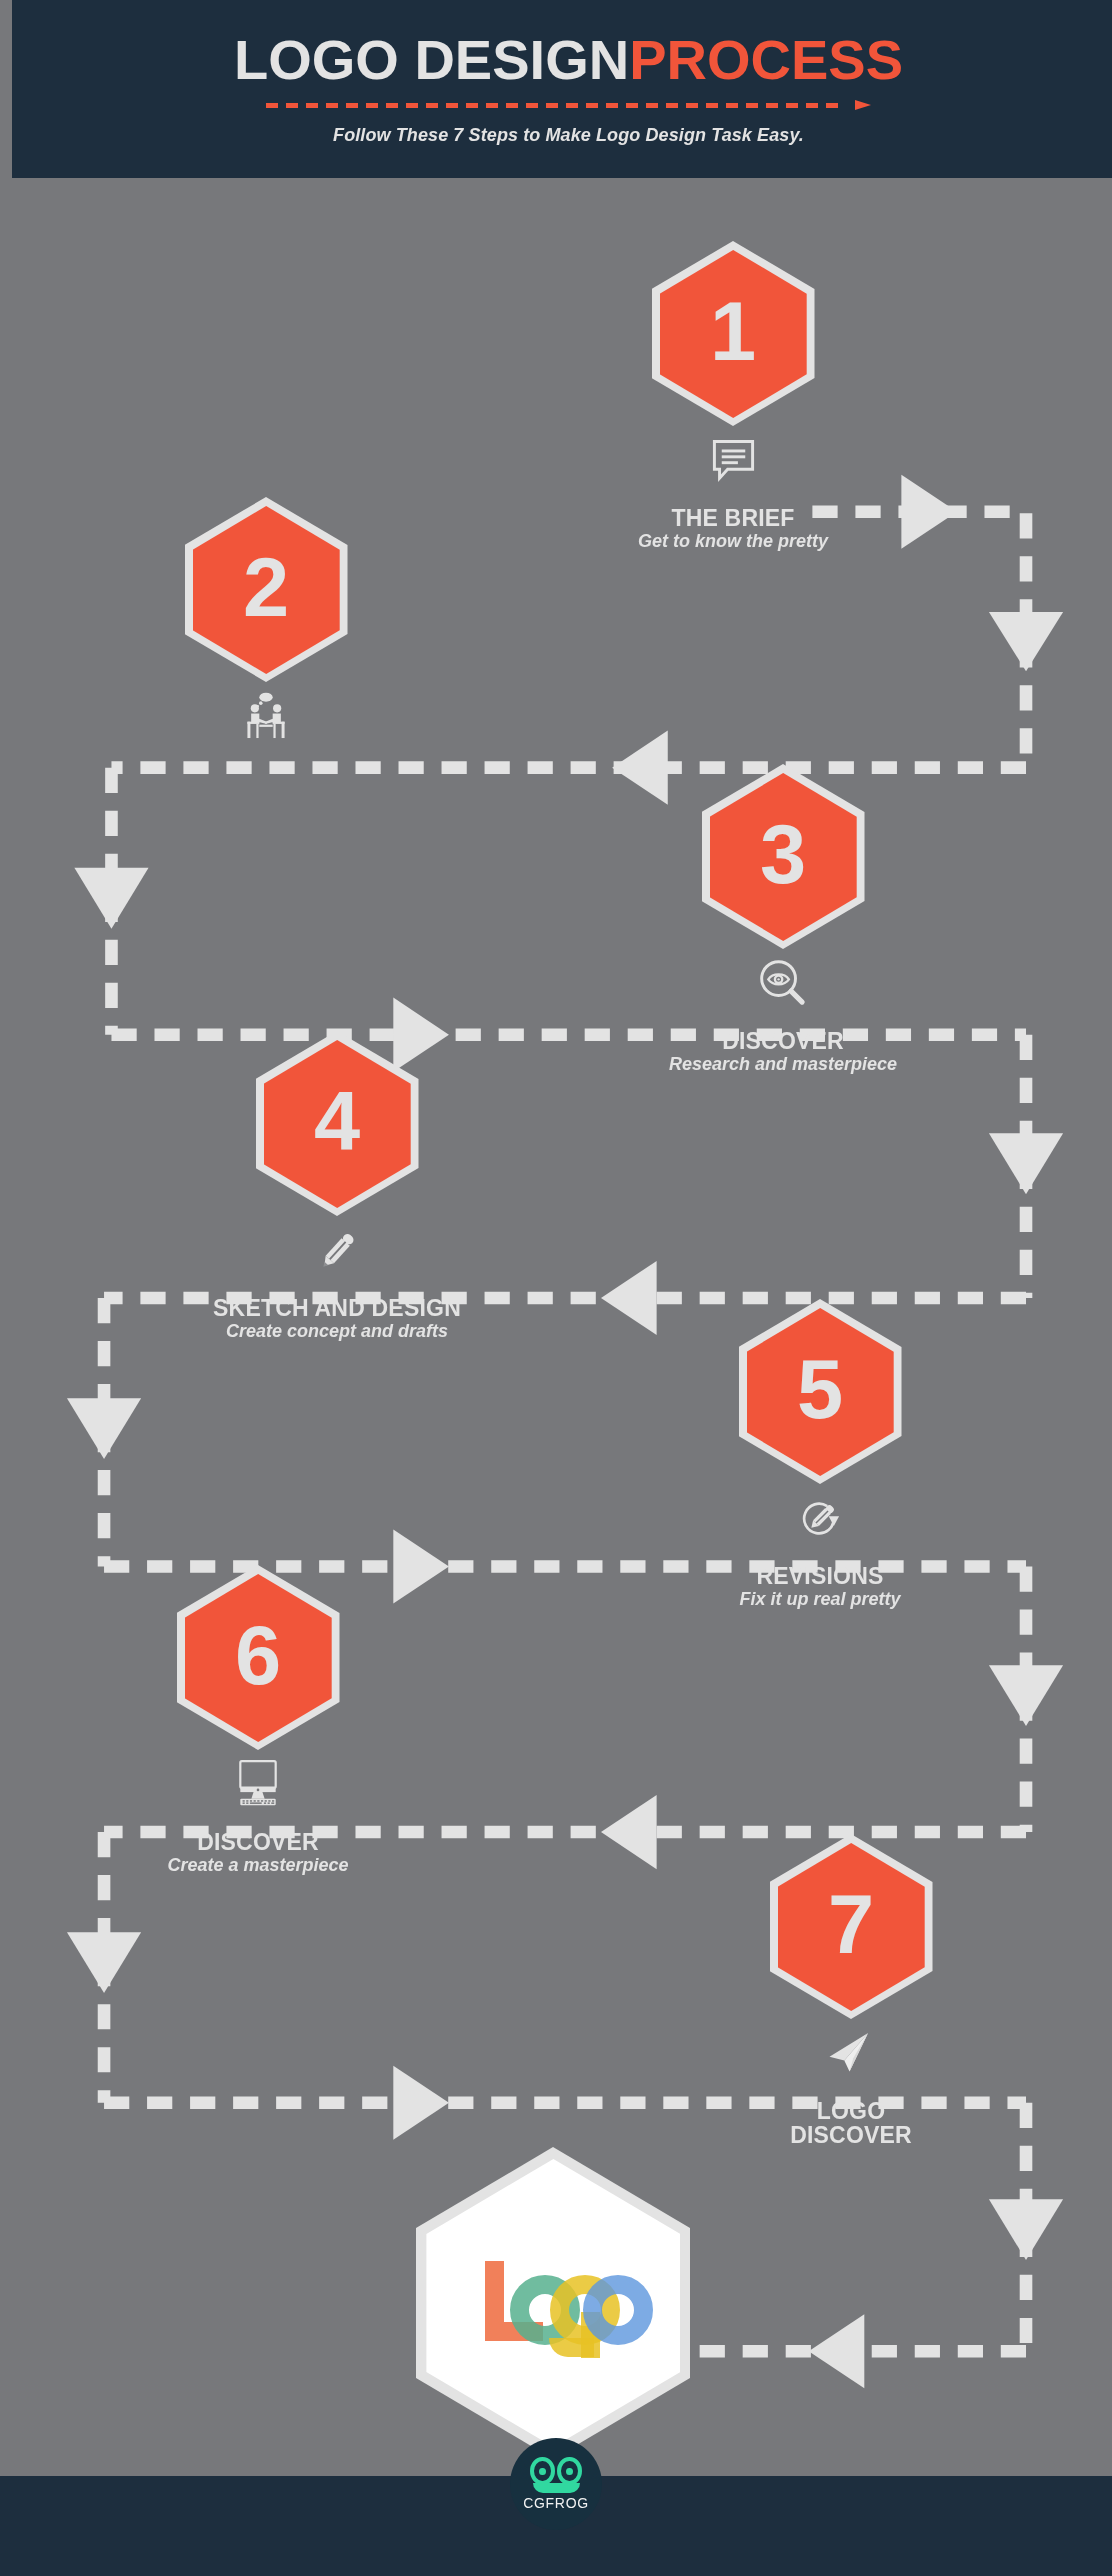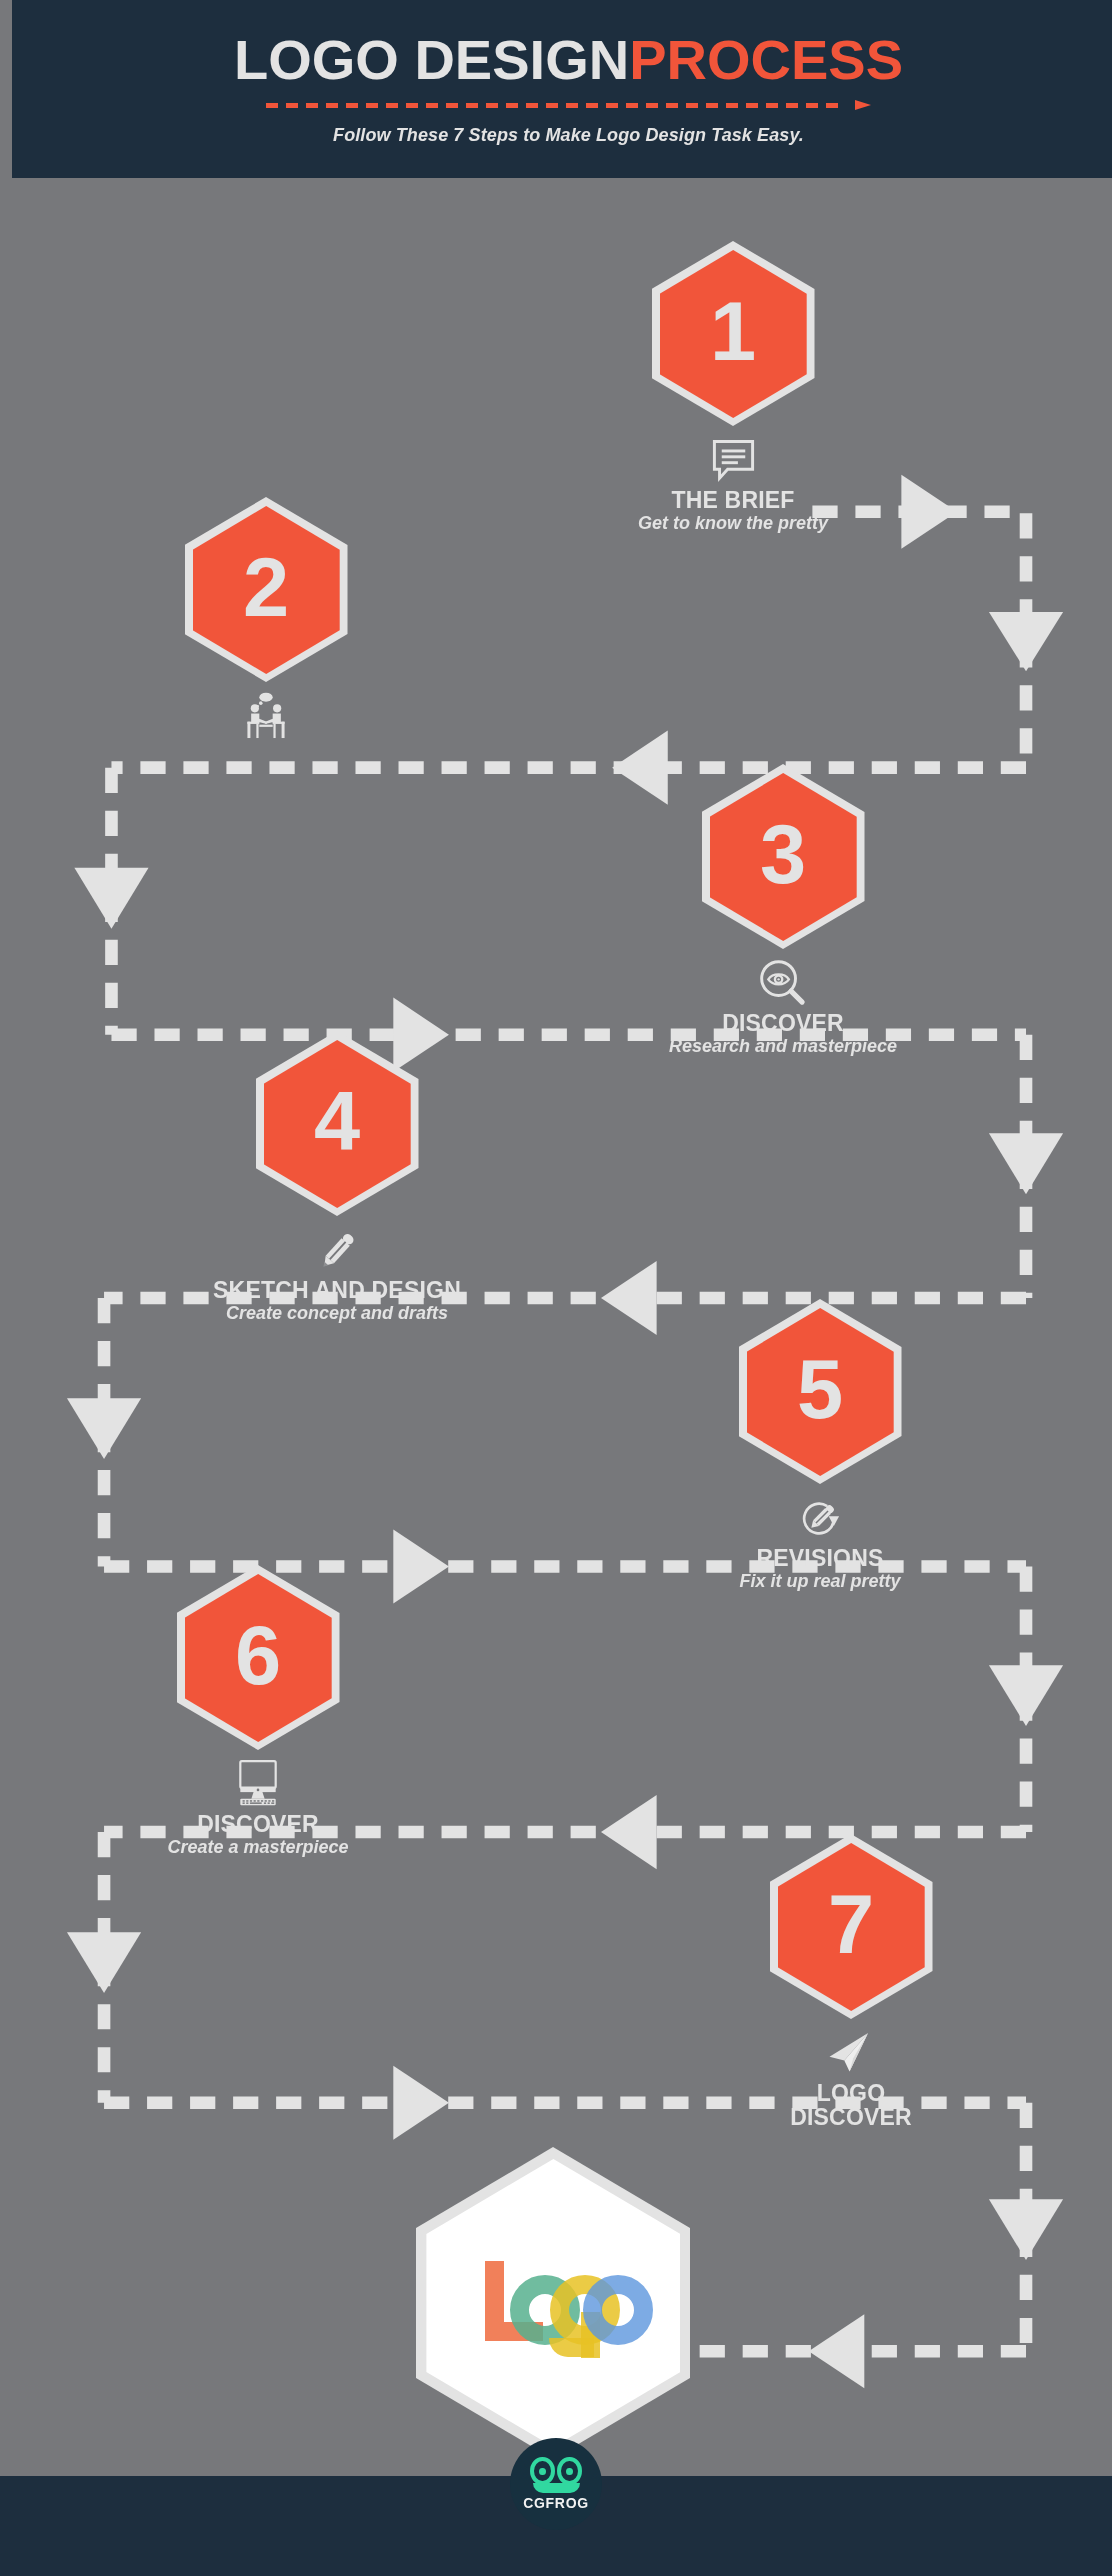--- a/index.html
+++ b/index.html
@@ -66,21 +66,21 @@
     margin-top:-4.5px;
   }
   .hex-white .hex-inner{background:#ffffff;}
 
   .step-icon{
     height:56px;margin-top:6px;
     display:flex;align-items:center;justify-content:center;
   }
   .step-title{
     color:#e3e3e3;font-size:23px;font-weight:bold;line-height:1.05;
-    letter-spacing:0.2px;margin-top:0;white-space:pre-line;
+    letter-spacing:0.2px;margin-top:18px;white-space:pre-line;
   }
   .step-sub{
     color:#e3e3e3;font-size:18px;font-style:italic;font-weight:bold;
     line-height:1.1;margin-top:2.2px;
   }
 
   
   .logomark{
     position:relative;width:178px;height:111px;margin:0 auto;
   }
@@ -106,21 +106,21 @@
   .eye{
     width:24.5px;height:28px;border:4.5px solid #31d8a0;border-radius:50%;
     box-sizing:border-box;display:flex;align-items:center;justify-content:center;
   }
   .pupil{width:6.7px;height:7.4px;border-radius:50%;background:#31d8a0;}
   .brand-mouth{
     width:47px;height:9.6px;background:#31d8a0;
     border-radius:0 0 22px 22px;margin-top:-3.7px;
   }
   .brand-name{
-    color:#f2f2f2;font-size:14px;font-weight:bold;letter-spacing:0.7px;margin-top:2.2px;
+    color:#f2f2f2;font-size:14px;font-weight:normal;letter-spacing:0.7px;margin-top:2.2px;
   }
 </style>
 </head>
 <body>
 
 <div class="header">
   <h1 class="title">
     <span class="t-light">LOGO DESIGN</span><span class="t-accent">PROCESS</span>
   </h1>
   <div class="rule">

